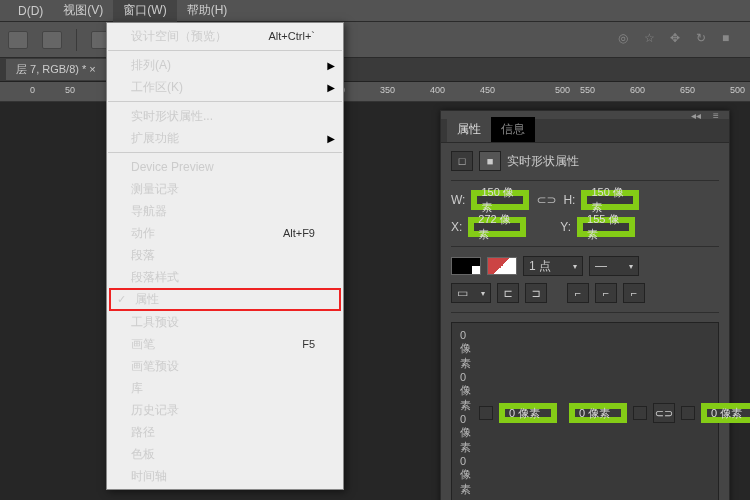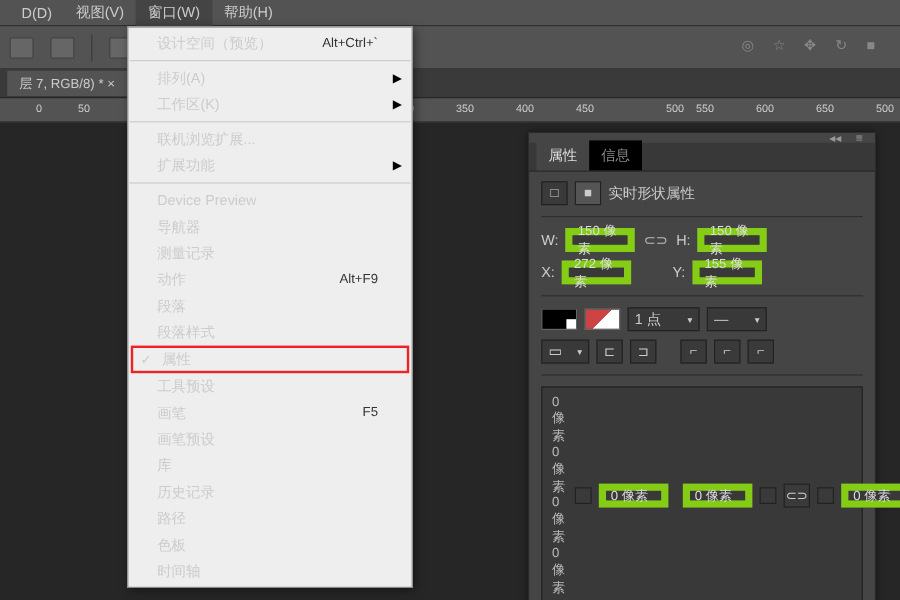--- a/index.html
+++ b/index.html
@@ -108,35 +108,35 @@
   <div class="item">
       <span>排列(A)</span>
       <span class="arrow">▶</span>
     </div>
   <div class="item">
       <span>工作区(K)</span>
       <span class="arrow">▶</span>
     </div>
   <div class="sep"></div>
   <div class="item">
-      <span>联机浏览扩展...</span>
+      <span>实时形状属性...</span>
     </div>
   <div class="item">
       <span>扩展功能</span>
       <span class="arrow">▶</span>
     </div>
   <div class="sep"></div>
   <div class="item">
       <span>Device Preview</span>
     </div>
   <div class="item">
+      <span>测量记录</span>
+    </div>
+  <div class="item">
       <span>导航器</span>
-    </div>
-  <div class="item">
-      <span>测量记录</span>
     </div>
   <div class="item">
       <span>动作</span>
       <span class="sc">Alt+F9</span>
     </div>
   <div class="item">
       <span>段落</span>
     </div>
   <div class="item">
       <span>段落样式</span>

